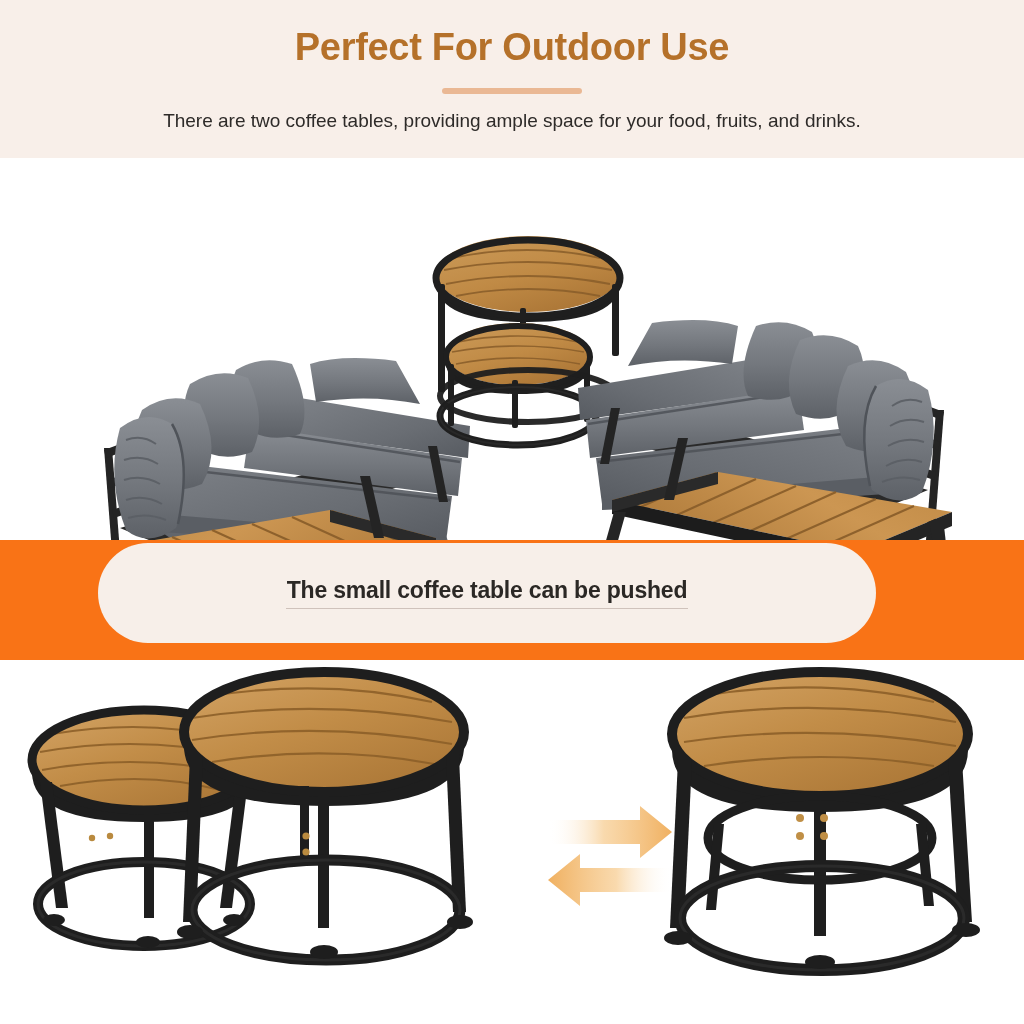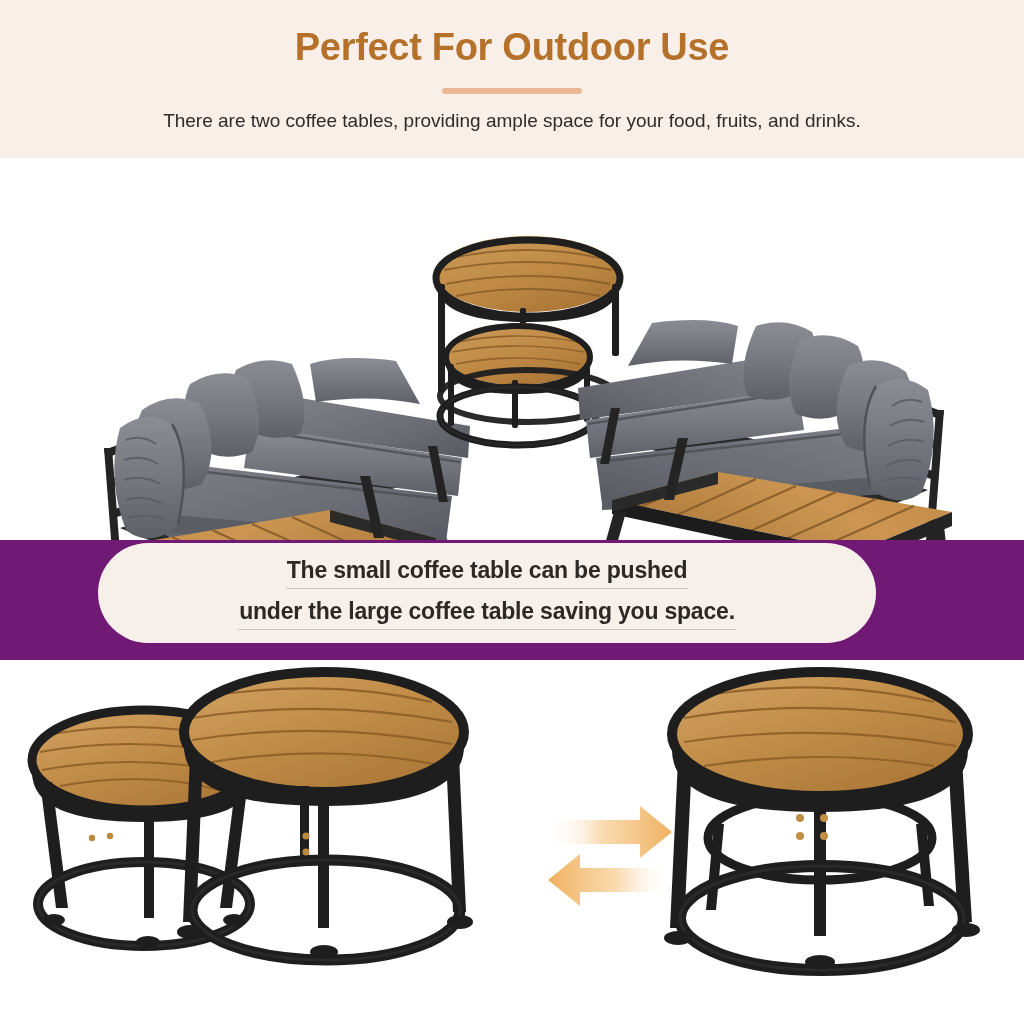--- a/index.html
+++ b/index.html
@@ -10,21 +10,21 @@
   }
   body {
     font-family: "Liberation Sans", sans-serif;
     -webkit-font-smoothing: antialiased;
   }
   #page {
     position: relative;
     width: 1024px;
     height: 1024px;
     overflow: hidden;
-    background: #701a75;
+    background: #f97316;
   }
 
   
   .header-band {
     position: absolute;
     left: 0; top: 0;
     width: 1024px;
     height: 158px;
     background: #f8efe9;
   }
@@ -298,21 +298,20 @@
             <path d="M360 318 L370 318 L384 380 L374 380 Z"></path>
             <path d="M428 288 L437 288 L448 344 L439 344 Z"></path>
           </g>
         </g>
       </g>
     </svg>
   </div>
 
   <div class="callout">
     <div class="callout-line">The small coffee table can be pushed</div>
-    <div class="callout-line">under the large coffee table saving you space.</div>
   </div>
 
   <div class="bottom-area">
     <svg class="bottom-svg" viewBox="0 0 1024 364" xmlns="http://www.w3.org/2000/svg">
       <defs>
         <linearGradient id="bWood" x1="0.1" y1="0" x2="0.9" y2="1">
           <stop offset="0%" stop-color="#d2a263"></stop>
           <stop offset="45%" stop-color="#c28d48"></stop>
           <stop offset="100%" stop-color="#a97535"></stop>
         </linearGradient>

